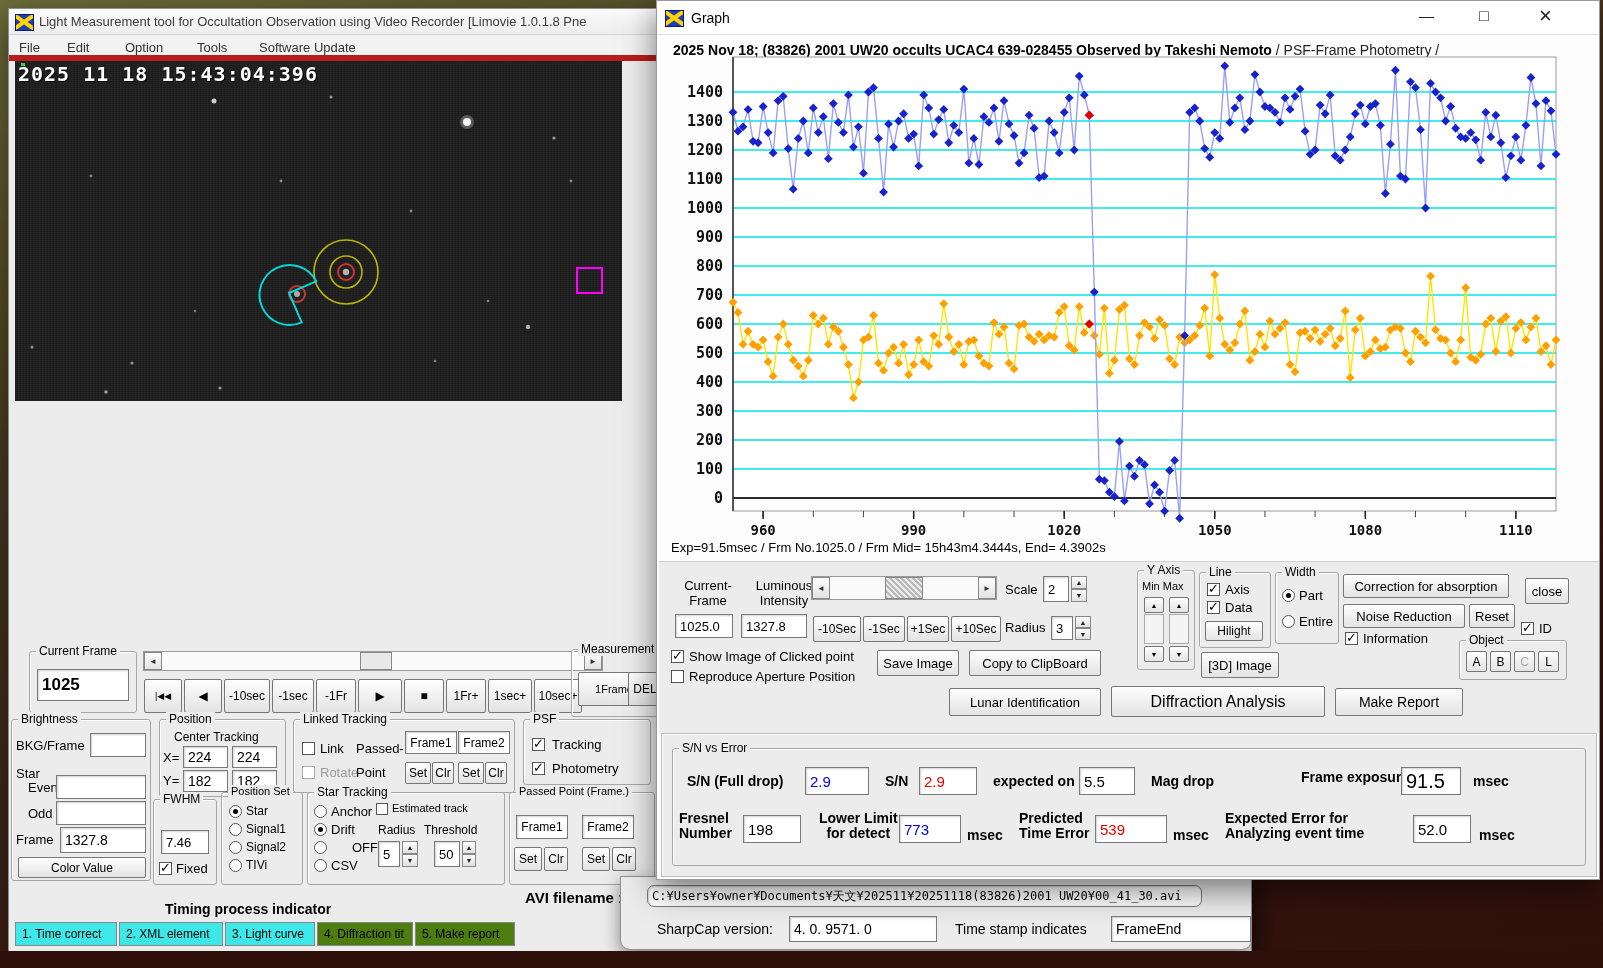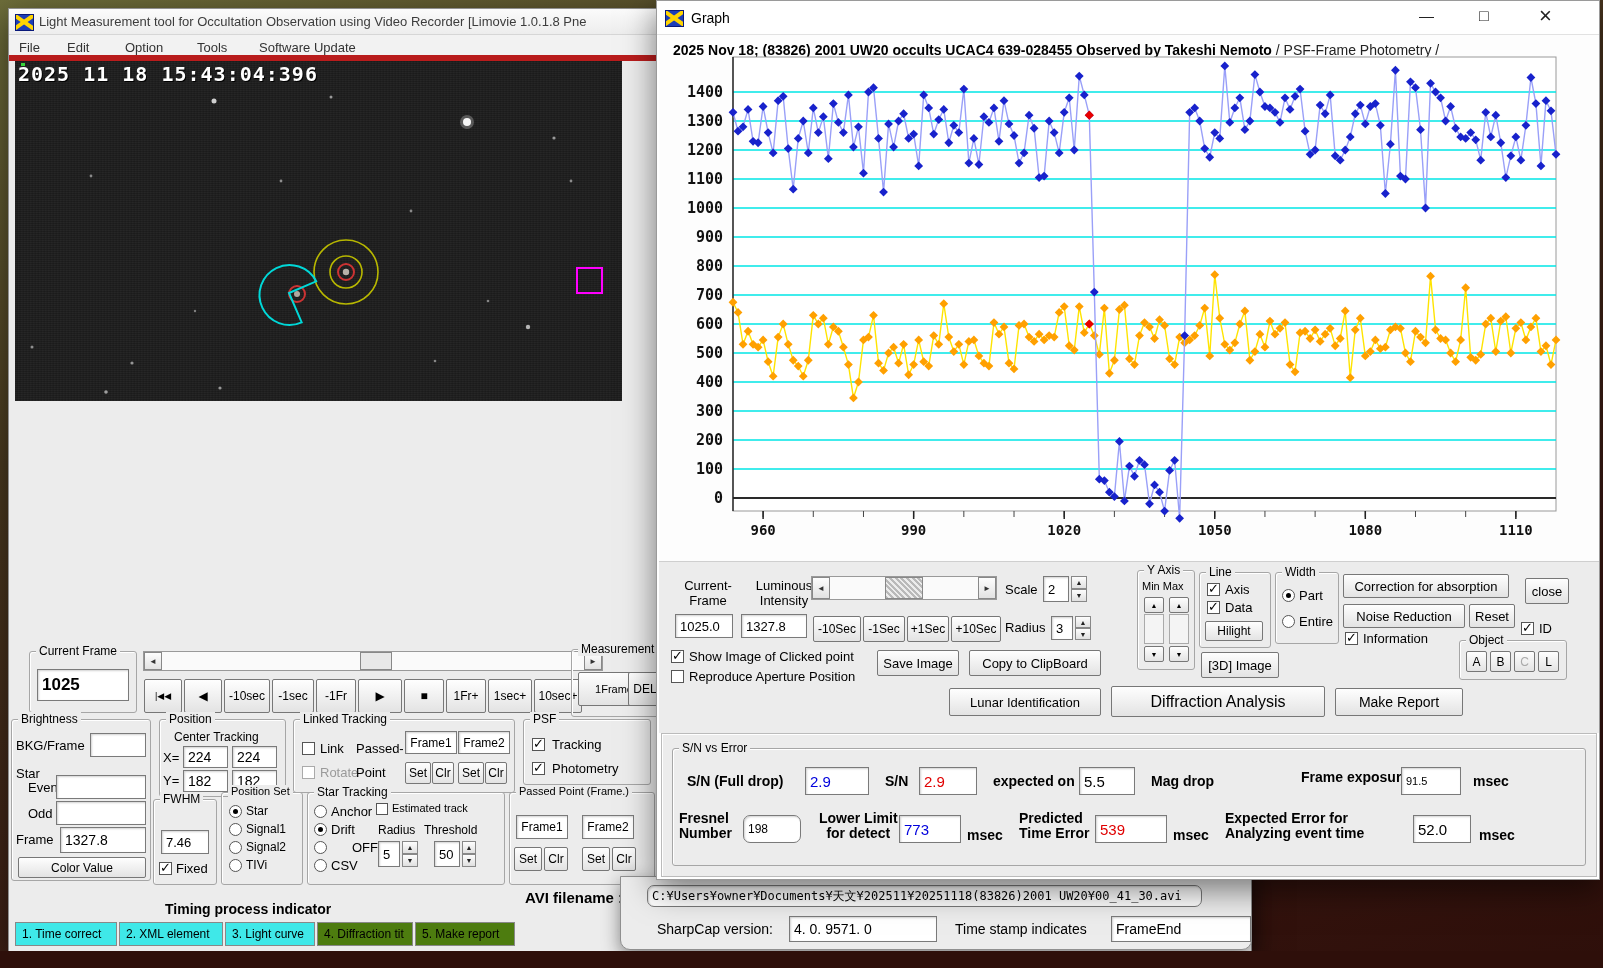--- a/index.html
+++ b/index.html
@@ -669,20 +669,21 @@
         <path d="M 866.890243902439 65.95000000000002 L 871.290243902439 70.35000000000002 L 866.890243902439 74.75000000000003 L 862.490243902439 70.35000000000002 Z" fill="#1822cc"></path>
         <path d="M 871.9085365853658 18.10000000000006 L 876.3085365853658 22.500000000000057 L 871.9085365853658 26.900000000000055 L 867.5085365853658 22.500000000000057 Z" fill="#1822cc"></path>
         <path d="M 876.9268292682926 44.200000000000024 L 881.3268292682926 48.60000000000002 L 876.9268292682926 53.00000000000002 L 872.5268292682927 48.60000000000002 Z" fill="#1822cc"></path>
         <path d="M 881.9451219512196 106.55000000000004 L 886.3451219512195 110.95000000000005 L 881.9451219512196 115.35000000000005 L 877.5451219512196 110.95000000000005 Z" fill="#1822cc"></path>
         <path d="M 886.9634146341464 41.30000000000005 L 891.3634146341464 45.700000000000045 L 886.9634146341464 50.100000000000044 L 882.5634146341464 45.700000000000045 Z" fill="#1822cc"></path>
         <path d="M 891.9817073170732 51.450000000000024 L 896.3817073170732 55.85000000000002 L 891.9817073170732 60.25000000000002 L 887.5817073170732 55.85000000000002 Z" fill="#1822cc"></path>
         <path d="M 897 94.95000000000002 L 901.4 99.35000000000002 L 897 103.75000000000003 L 892.6 99.35000000000002 Z" fill="#1822cc"></path>
         <path d="M 430.2987804878049 55.600000000000044 L 434.8987804878049 60.200000000000045 L 430.2987804878049 64.80000000000004 L 425.69878048780487 60.200000000000045 Z" fill="#e80000"></path>
         <path d="M 430.2987804878049 264.4 L 434.8987804878049 269 L 430.2987804878049 273.6 L 425.69878048780487 269 Z" fill="#e80000"></path>
       </svg>
+    <div class="lbl" style="left:12px;top:505px;font:13px 'Liberation Sans',sans-serif;">Exp=91.5msec / Frm No.1025.0 / Frm Mid= 15h43m4.3444s,  End= 4.3902s</div>
   </div>
 
   <div class="abs" style="left:2px;top:560px;width:940px;height:172px;background:#ececec;border-top:1px solid #cfcfcf;">
     <div class="lbl two" style="left:14px;top:16px;width:70px;">
       <span>Current-</span><br><span>Frame</span></div>
     <div class="lbl two" style="left:88px;top:16px;width:74px;">
       <span>Luminous</span><br><span>Intensity</span></div>
     <div class="sb" style="left:152px;top:14px;width:186px;height:24px;">
       <div class="ar">◄</div>
       <div class="track">
@@ -774,26 +775,26 @@
       <span class="cap">S/N vs Error</span>
 
       <span class="lbl b" style="left:14px;top:24px;font-size:14px;">S/N (Full drop)</span>
       <div class="field b" style="left:132px;top:18px;width:64px;height:28px;font-size:15px;color:#0000dd;">2.9</div>
       <span class="lbl b" style="left:212px;top:24px;font-size:14px;">S/N</span>
       <div class="field b" style="left:246px;top:18px;width:58px;height:28px;font-size:15px;color:#e00000;">2.9</div>
       <span class="lbl b" style="left:320px;top:24px;font-size:14px;">expected on</span>
       <div class="field b" style="left:406px;top:18px;width:56px;height:28px;font-size:15px;">5.5</div>
       <span class="lbl b" style="left:478px;top:24px;font-size:14px;">Mag drop</span>
       <span class="lbl b" style="left:596px;top:20px;font-size:14px;padding-left:32px;">Frame exposure</span>
-      <div class="field b" style="left:728px;top:18px;width:60px;height:28px;font-size:11px;">91.5</div>
+      <div class="field b" style="left:728px;top:18px;width:60px;height:28px;font-size:20px;">91.5</div>
       <span class="lbl b" style="left:800px;top:24px;font-size:14px;">msec</span>
 
       <div class="lbl b two" style="left:6px;top:62px;font-size:14px;text-align:left;">
         <span>Fresnel</span><br><span>Number</span></div>
-      <div class="field b" style="left:70px;top:66px;width:58px;height:28px;font-size:12px;border-radius:7px;">198</div>
+      <div class="field b" style="left:70px;top:66px;width:58px;height:28px;font-size:15px;">198</div>
       <div class="lbl b two" style="left:146px;top:62px;font-size:14px;">
         <span>Lower Limit</span><br><span>for detect</span></div>
       <div class="field b" style="left:226px;top:66px;width:62px;height:28px;font-size:15px;color:#0000dd;">773</div>
       <span class="lbl b" style="left:294px;top:78px;font-size:14px;">msec</span>
       <div class="lbl b two" style="left:346px;top:62px;font-size:14px;text-align:left;">
         <span>Predicted</span><br><span>Time Error</span></div>
       <div class="field b" style="left:422px;top:66px;width:72px;height:28px;font-size:15px;color:#e00000;">539</div>
       <span class="lbl b" style="left:500px;top:78px;font-size:14px;">msec</span>
       <div class="lbl b two" style="left:552px;top:62px;font-size:14px;text-align:left;">
         <span>Expected Error for</span><br><span>Analyzing event time</span></div>

